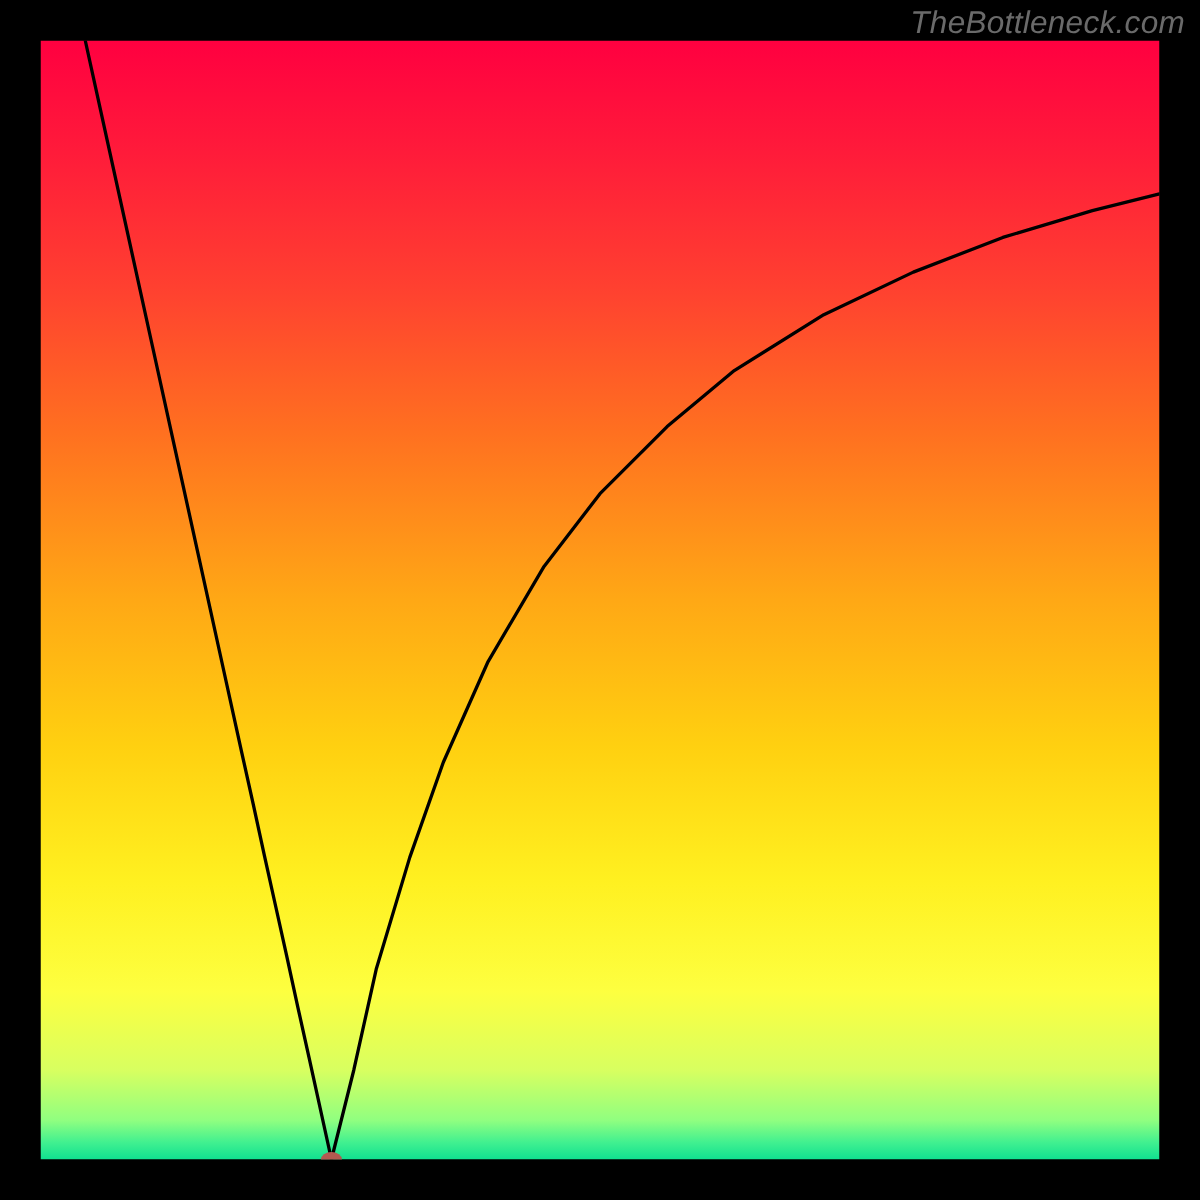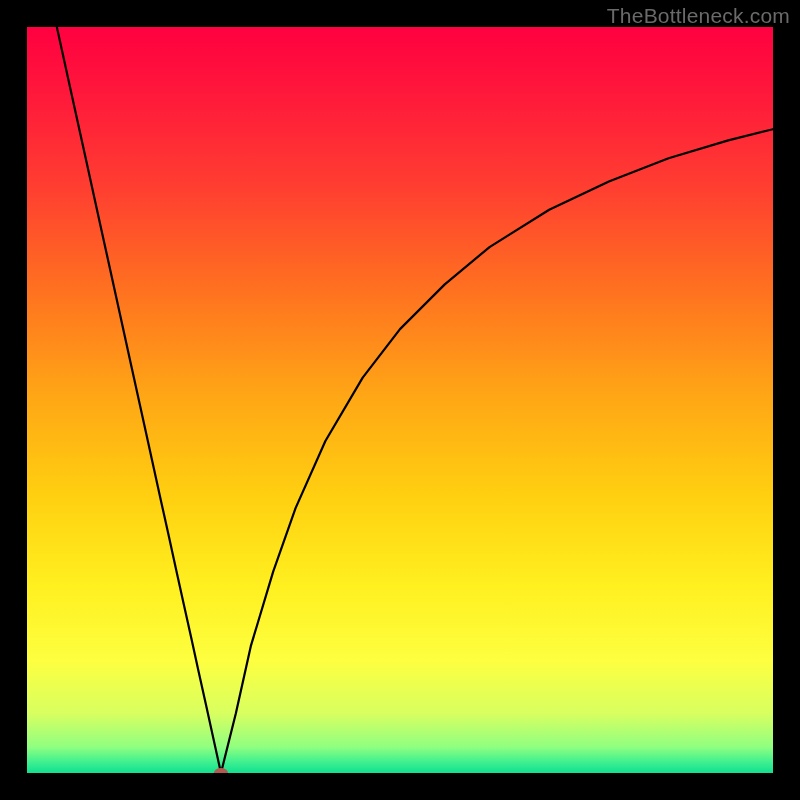--- a/index.html
+++ b/index.html
@@ -28,20 +28,21 @@
   }
   .watermark {
     position: absolute;
     top: 4px;
     right: 10px;
     color: #6a6a6a;
     font-size: 21px;
     font-weight: 500;
     letter-spacing: 0.2px;
     user-select: none;
+    font-style: italic;
   }
 </style>
 </head>
 <body>
 
 <div class="frame">
   <svg class="plot" viewBox="0 0 746 746" preserveAspectRatio="none">
     <defs>
       <linearGradient id="bg-grad" x1="0" y1="0" x2="0" y2="1">
       <stop offset="0%" stop-color="#ff0040"></stop>

